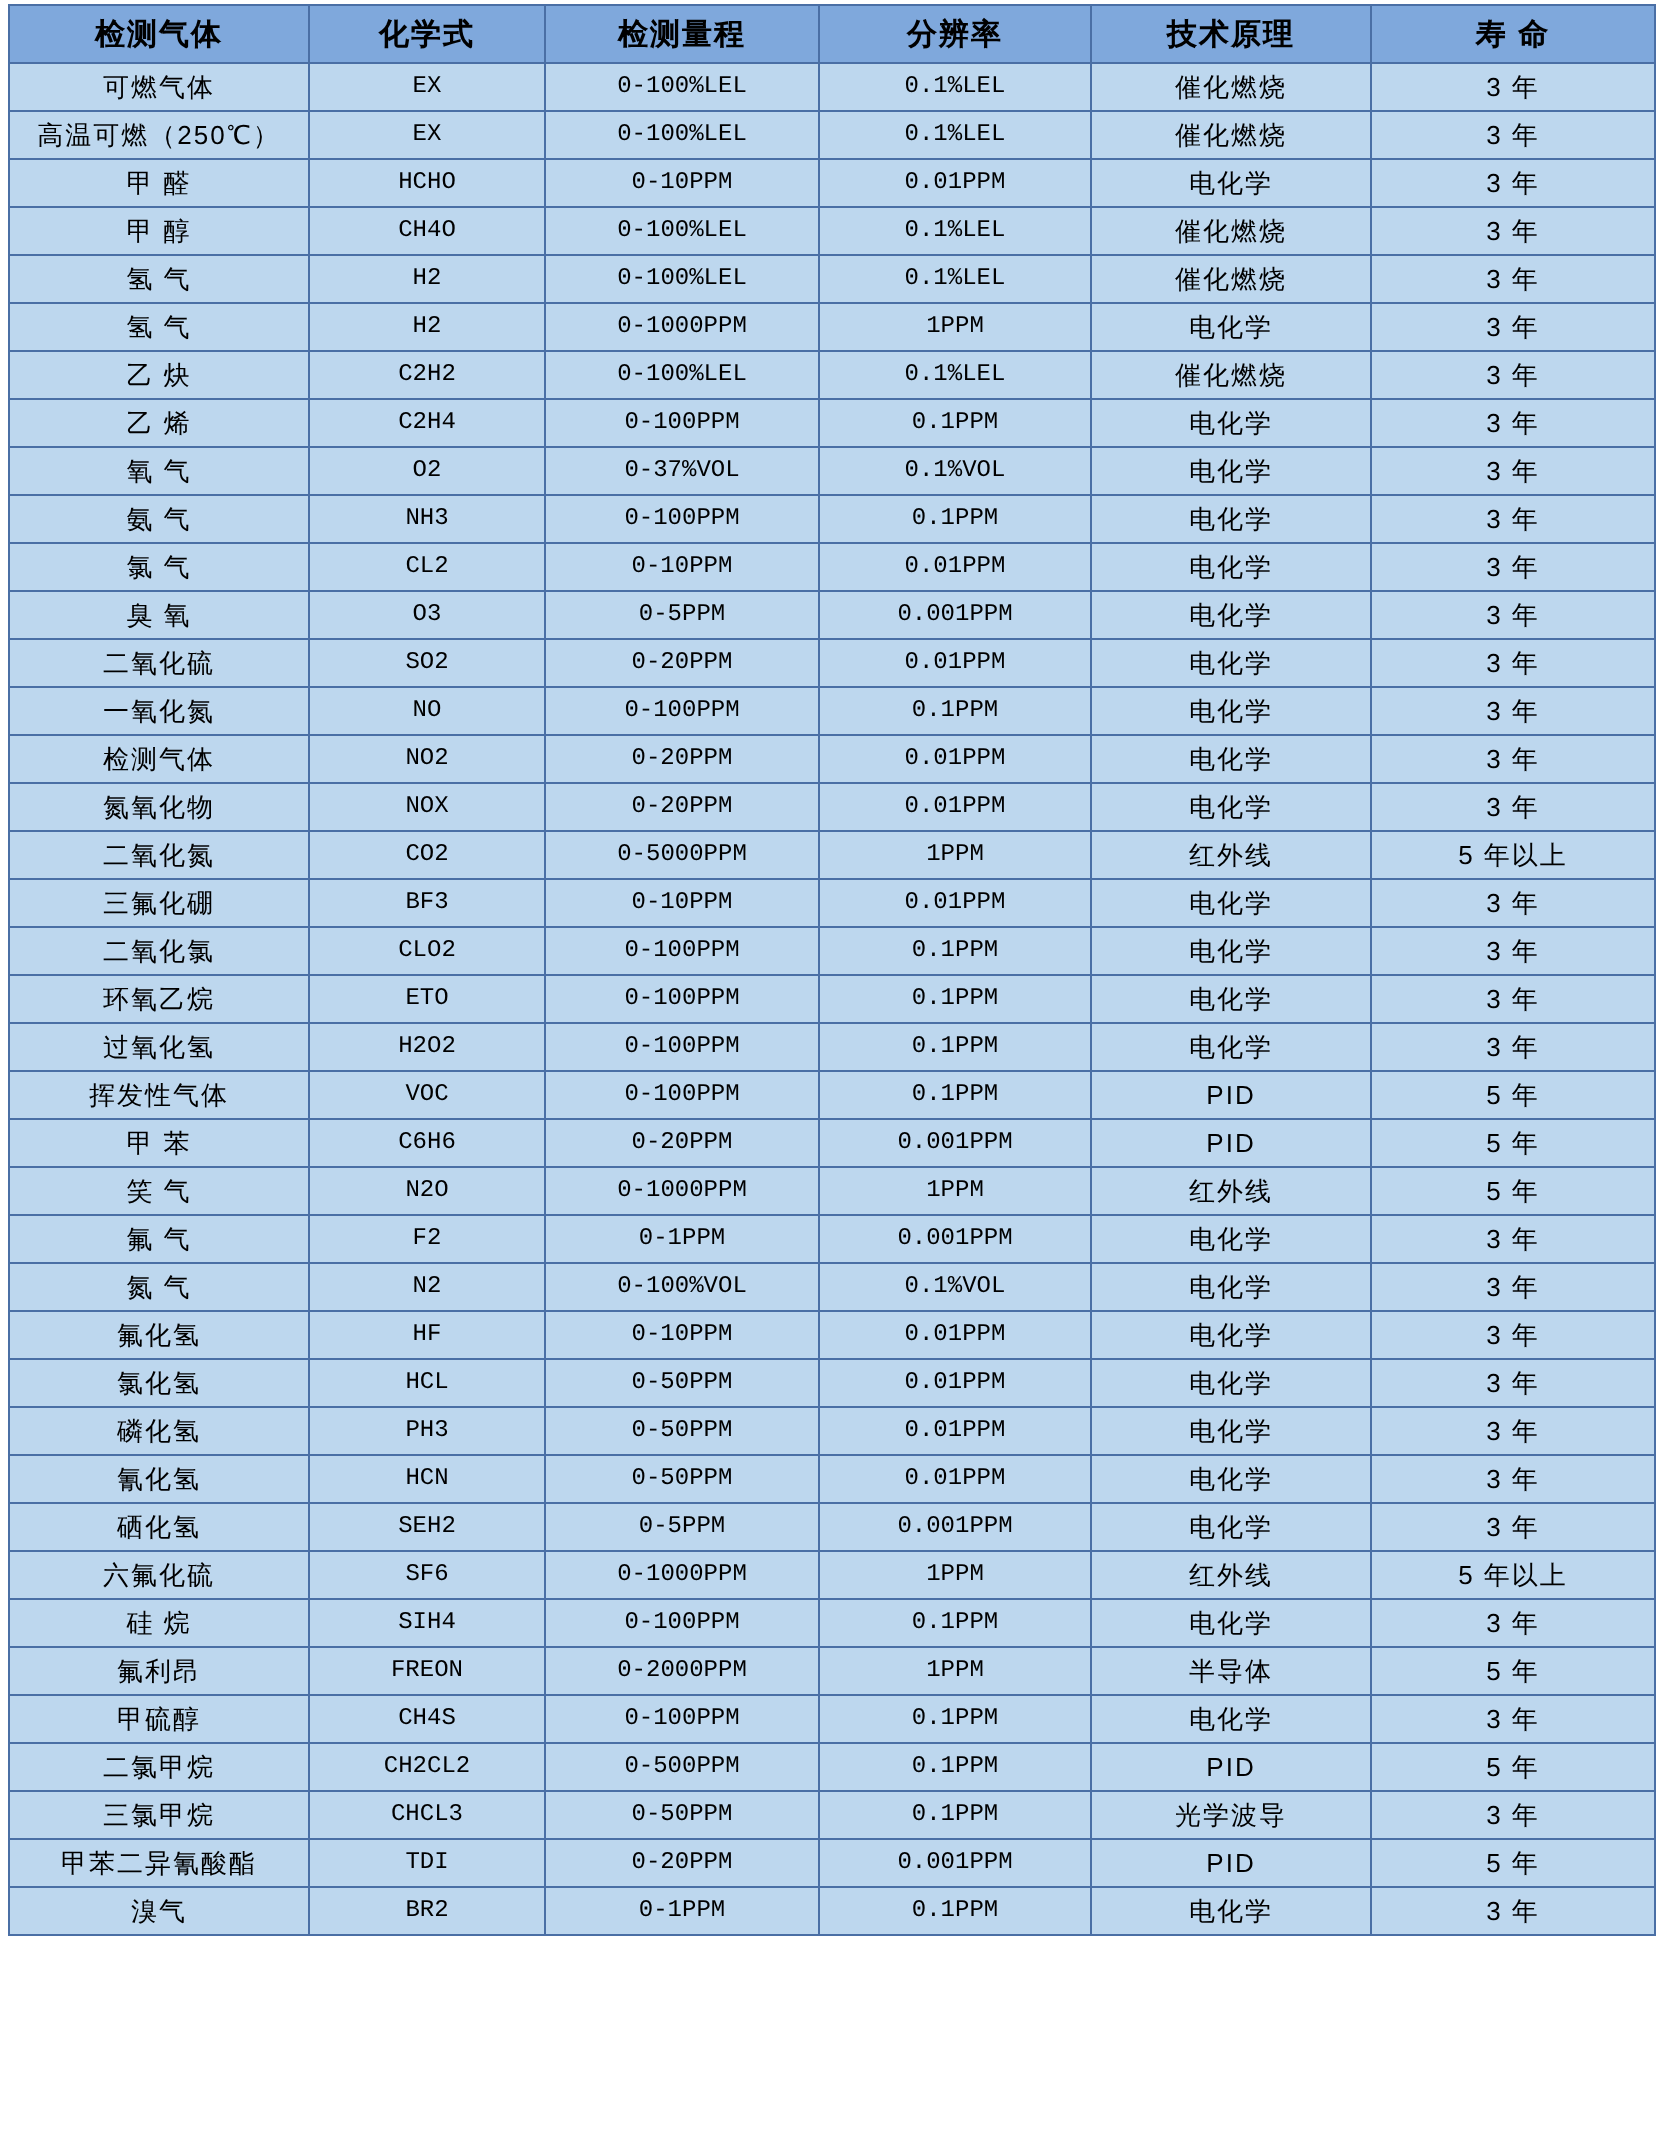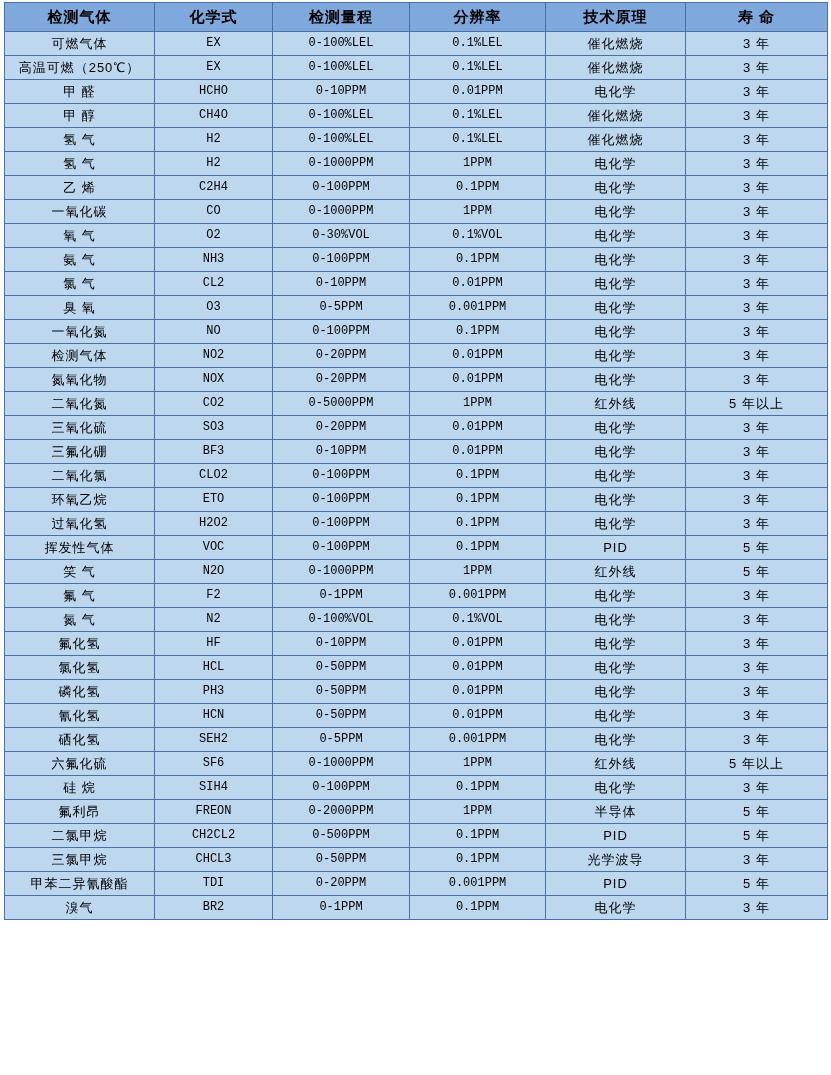--- a/index.html
+++ b/index.html
@@ -131,39 +131,39 @@
         </tr>
         <tr>
           <td class="name">氢 气</td>
           <td class="formula">H2</td>
           <td class="range">0-1000PPM</td>
           <td class="res">1PPM</td>
           <td class="tech">电化学</td>
           <td class="life">3 年</td>
         </tr>
         <tr>
+          <td class="name">乙 炔</td>
+          <td class="formula">C2H2</td>
+          <td class="range">0-100%LEL</td>
+          <td class="res">0.1%LEL</td>
+          <td class="tech">催化燃烧</td>
+          <td class="life">3 年</td>
+        </tr>
+        <tr>
           <td class="name">乙 烯</td>
           <td class="formula">C2H4</td>
           <td class="range">0-100PPM</td>
           <td class="res">0.1PPM</td>
           <td class="tech">电化学</td>
           <td class="life">3 年</td>
         </tr>
         <tr>
-          <td class="name">一氧化碳</td>
-          <td class="formula">CO</td>
-          <td class="range">0-1000PPM</td>
-          <td class="res">1PPM</td>
-          <td class="tech">电化学</td>
-          <td class="life">3 年</td>
-        </tr>
-        <tr>
           <td class="name">氧 气</td>
           <td class="formula">O2</td>
-          <td class="range">0-30%VOL</td>
+          <td class="range">0-37%VOL</td>
           <td class="res">0.1%VOL</td>
           <td class="tech">电化学</td>
           <td class="life">3 年</td>
         </tr>
         <tr>
           <td class="name">氨 气</td>
           <td class="formula">NH3</td>
           <td class="range">0-100PPM</td>
           <td class="res">0.1PPM</td>
           <td class="tech">电化学</td>
@@ -175,20 +175,28 @@
           <td class="range">0-10PPM</td>
           <td class="res">0.01PPM</td>
           <td class="tech">电化学</td>
           <td class="life">3 年</td>
         </tr>
         <tr>
           <td class="name">臭 氧</td>
           <td class="formula">O3</td>
           <td class="range">0-5PPM</td>
           <td class="res">0.001PPM</td>
+          <td class="tech">电化学</td>
+          <td class="life">3 年</td>
+        </tr>
+        <tr>
+          <td class="name">二氧化硫</td>
+          <td class="formula">SO2</td>
+          <td class="range">0-20PPM</td>
+          <td class="res">0.01PPM</td>
           <td class="tech">电化学</td>
           <td class="life">3 年</td>
         </tr>
         <tr>
           <td class="name">一氧化氮</td>
           <td class="formula">NO</td>
           <td class="range">0-100PPM</td>
           <td class="res">0.1PPM</td>
           <td class="tech">电化学</td>
           <td class="life">3 年</td>
@@ -211,28 +219,20 @@
         </tr>
         <tr>
           <td class="name">二氧化氮</td>
           <td class="formula">CO2</td>
           <td class="range">0-5000PPM</td>
           <td class="res">1PPM</td>
           <td class="tech">红外线</td>
           <td class="life">5 年以上</td>
         </tr>
         <tr>
-          <td class="name">三氧化硫</td>
-          <td class="formula">SO3</td>
-          <td class="range">0-20PPM</td>
-          <td class="res">0.01PPM</td>
-          <td class="tech">电化学</td>
-          <td class="life">3 年</td>
-        </tr>
-        <tr>
           <td class="name">三氟化硼</td>
           <td class="formula">BF3</td>
           <td class="range">0-10PPM</td>
           <td class="res">0.01PPM</td>
           <td class="tech">电化学</td>
           <td class="life">3 年</td>
         </tr>
         <tr>
           <td class="name">二氧化氯</td>
           <td class="formula">CLO2</td>
@@ -255,20 +255,28 @@
           <td class="range">0-100PPM</td>
           <td class="res">0.1PPM</td>
           <td class="tech">电化学</td>
           <td class="life">3 年</td>
         </tr>
         <tr>
           <td class="name">挥发性气体</td>
           <td class="formula">VOC</td>
           <td class="range">0-100PPM</td>
           <td class="res">0.1PPM</td>
+          <td class="tech">PID</td>
+          <td class="life">5 年</td>
+        </tr>
+        <tr>
+          <td class="name">甲 苯</td>
+          <td class="formula">C6H6</td>
+          <td class="range">0-20PPM</td>
+          <td class="res">0.001PPM</td>
           <td class="tech">PID</td>
           <td class="life">5 年</td>
         </tr>
         <tr>
           <td class="name">笑 气</td>
           <td class="formula">N2O</td>
           <td class="range">0-1000PPM</td>
           <td class="res">1PPM</td>
           <td class="tech">红外线</td>
           <td class="life">5 年</td>
@@ -347,20 +355,28 @@
         </tr>
         <tr>
           <td class="name">氟利昂</td>
           <td class="formula">FREON</td>
           <td class="range">0-2000PPM</td>
           <td class="res">1PPM</td>
           <td class="tech">半导体</td>
           <td class="life">5 年</td>
         </tr>
         <tr>
+          <td class="name">甲硫醇</td>
+          <td class="formula">CH4S</td>
+          <td class="range">0-100PPM</td>
+          <td class="res">0.1PPM</td>
+          <td class="tech">电化学</td>
+          <td class="life">3 年</td>
+        </tr>
+        <tr>
           <td class="name">二氯甲烷</td>
           <td class="formula">CH2CL2</td>
           <td class="range">0-500PPM</td>
           <td class="res">0.1PPM</td>
           <td class="tech">PID</td>
           <td class="life">5 年</td>
         </tr>
         <tr>
           <td class="name">三氯甲烷</td>
           <td class="formula">CHCL3</td>

